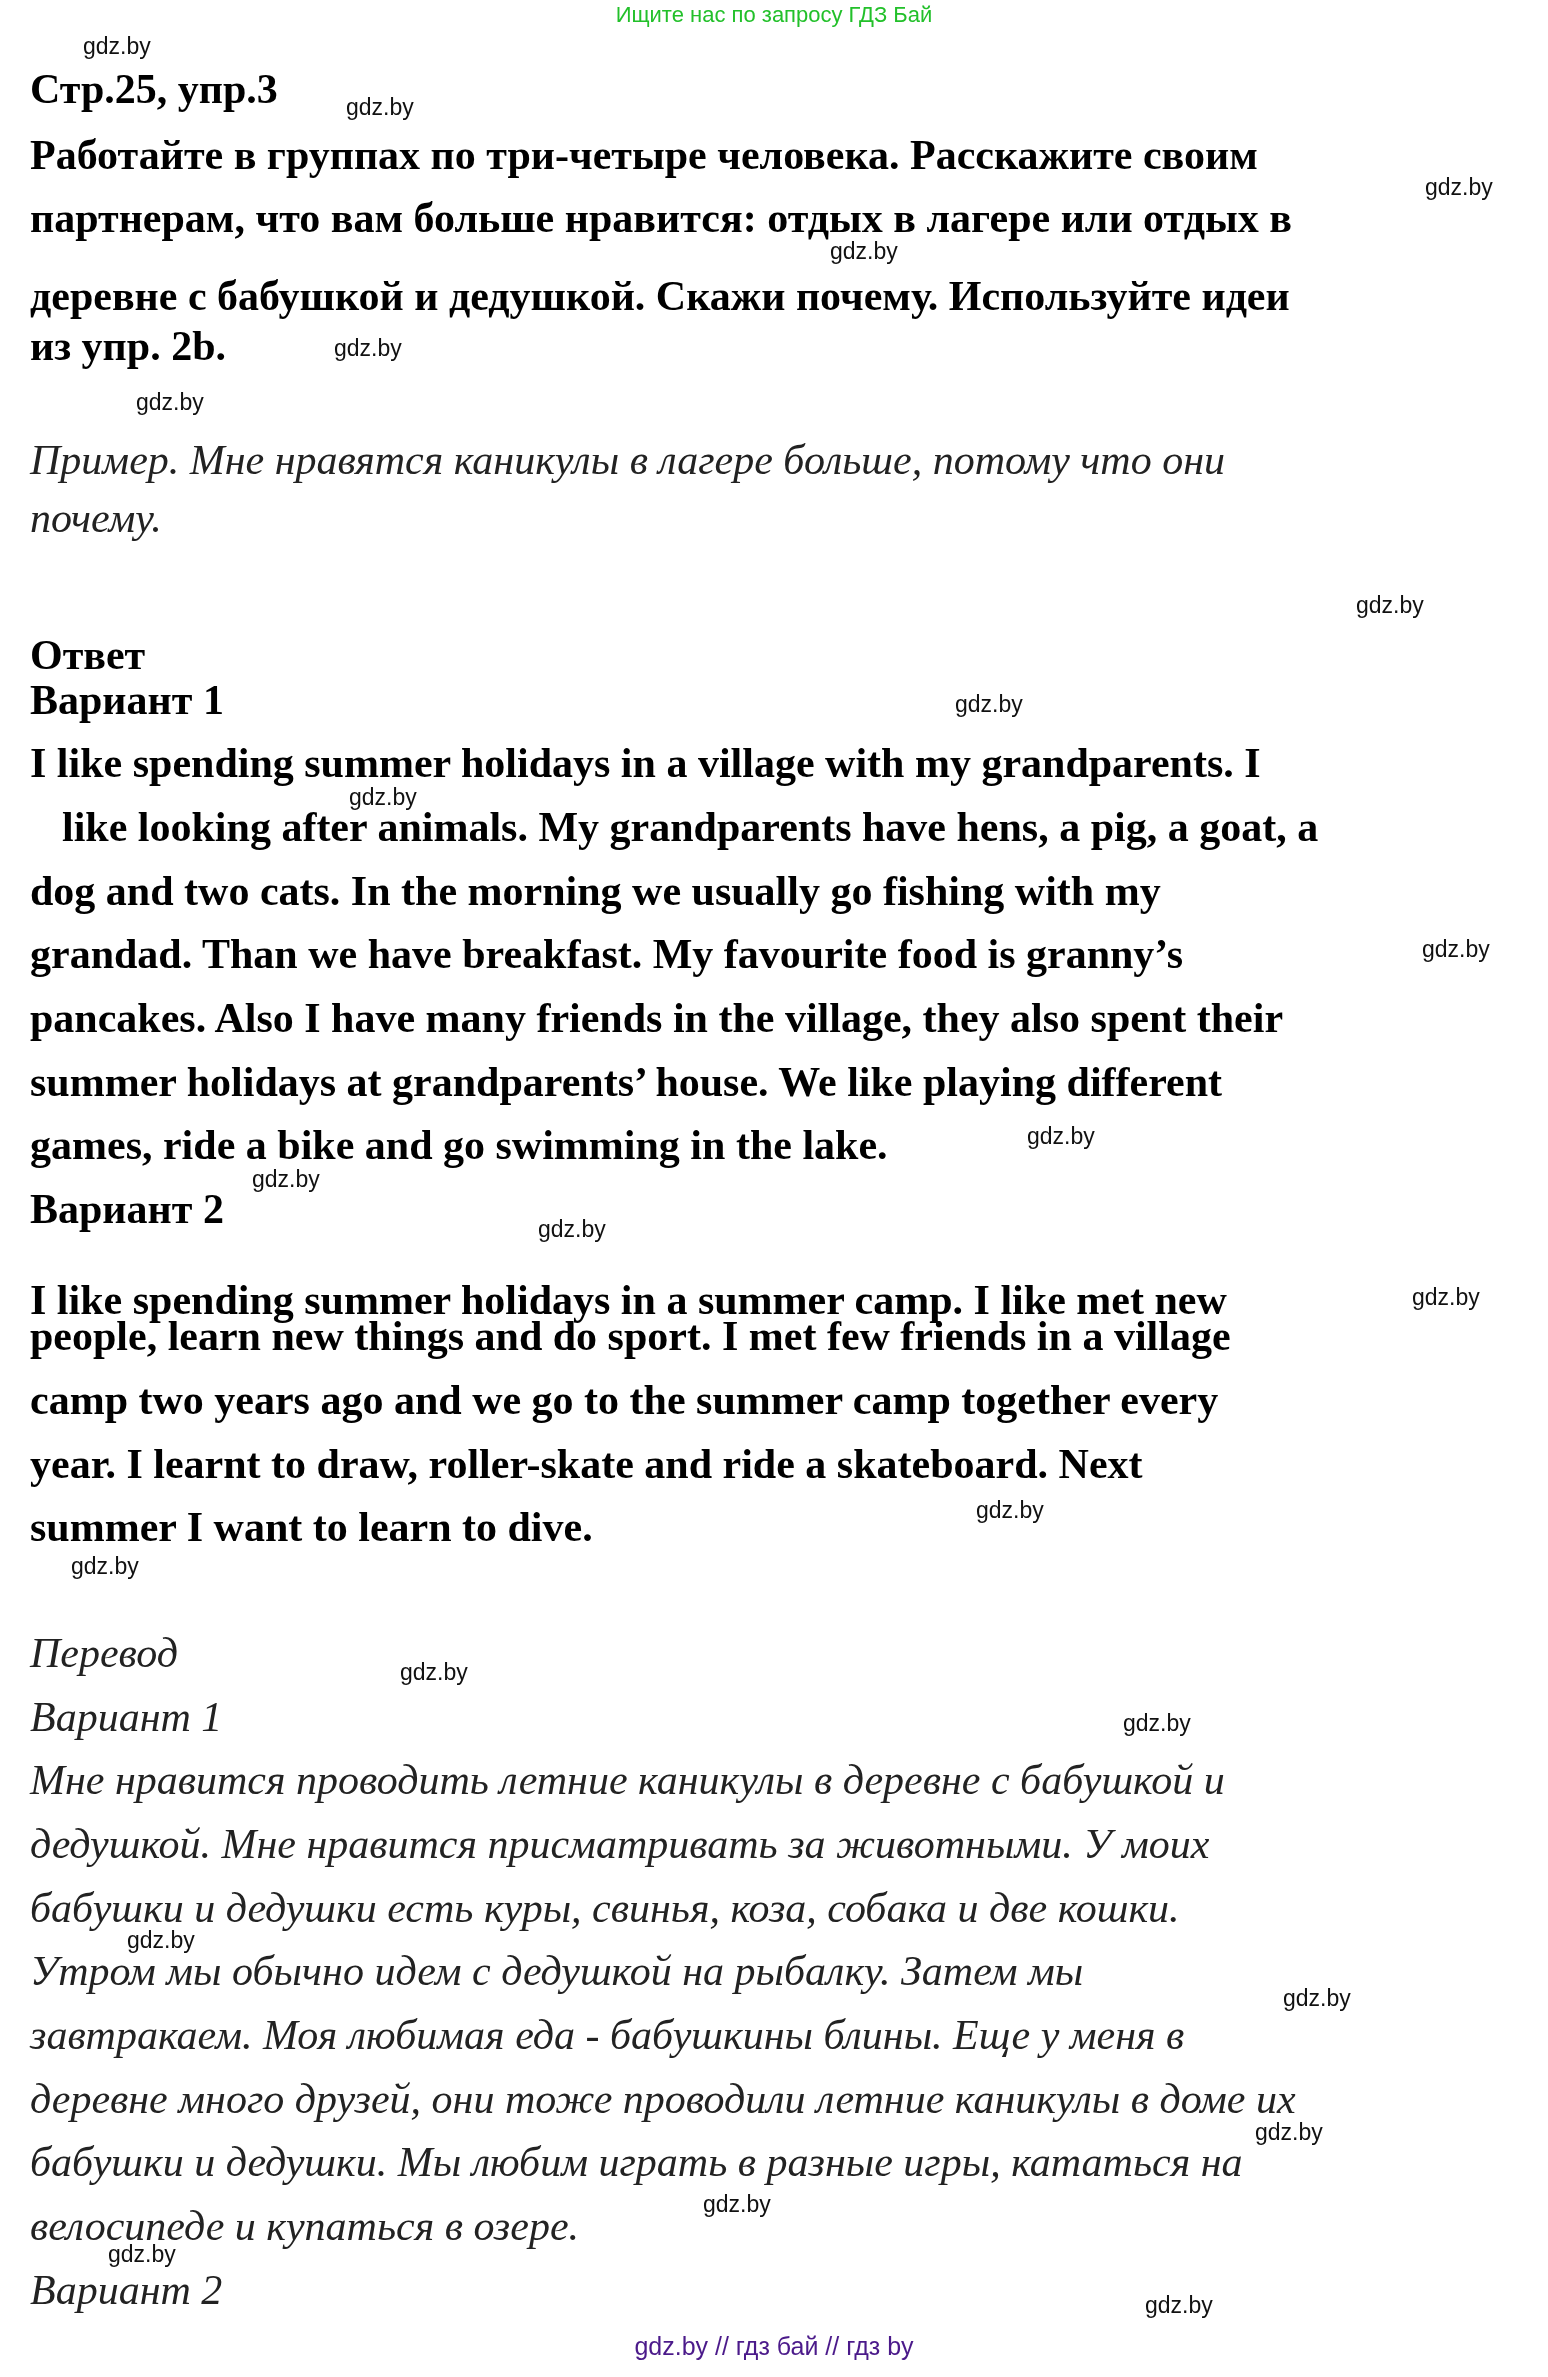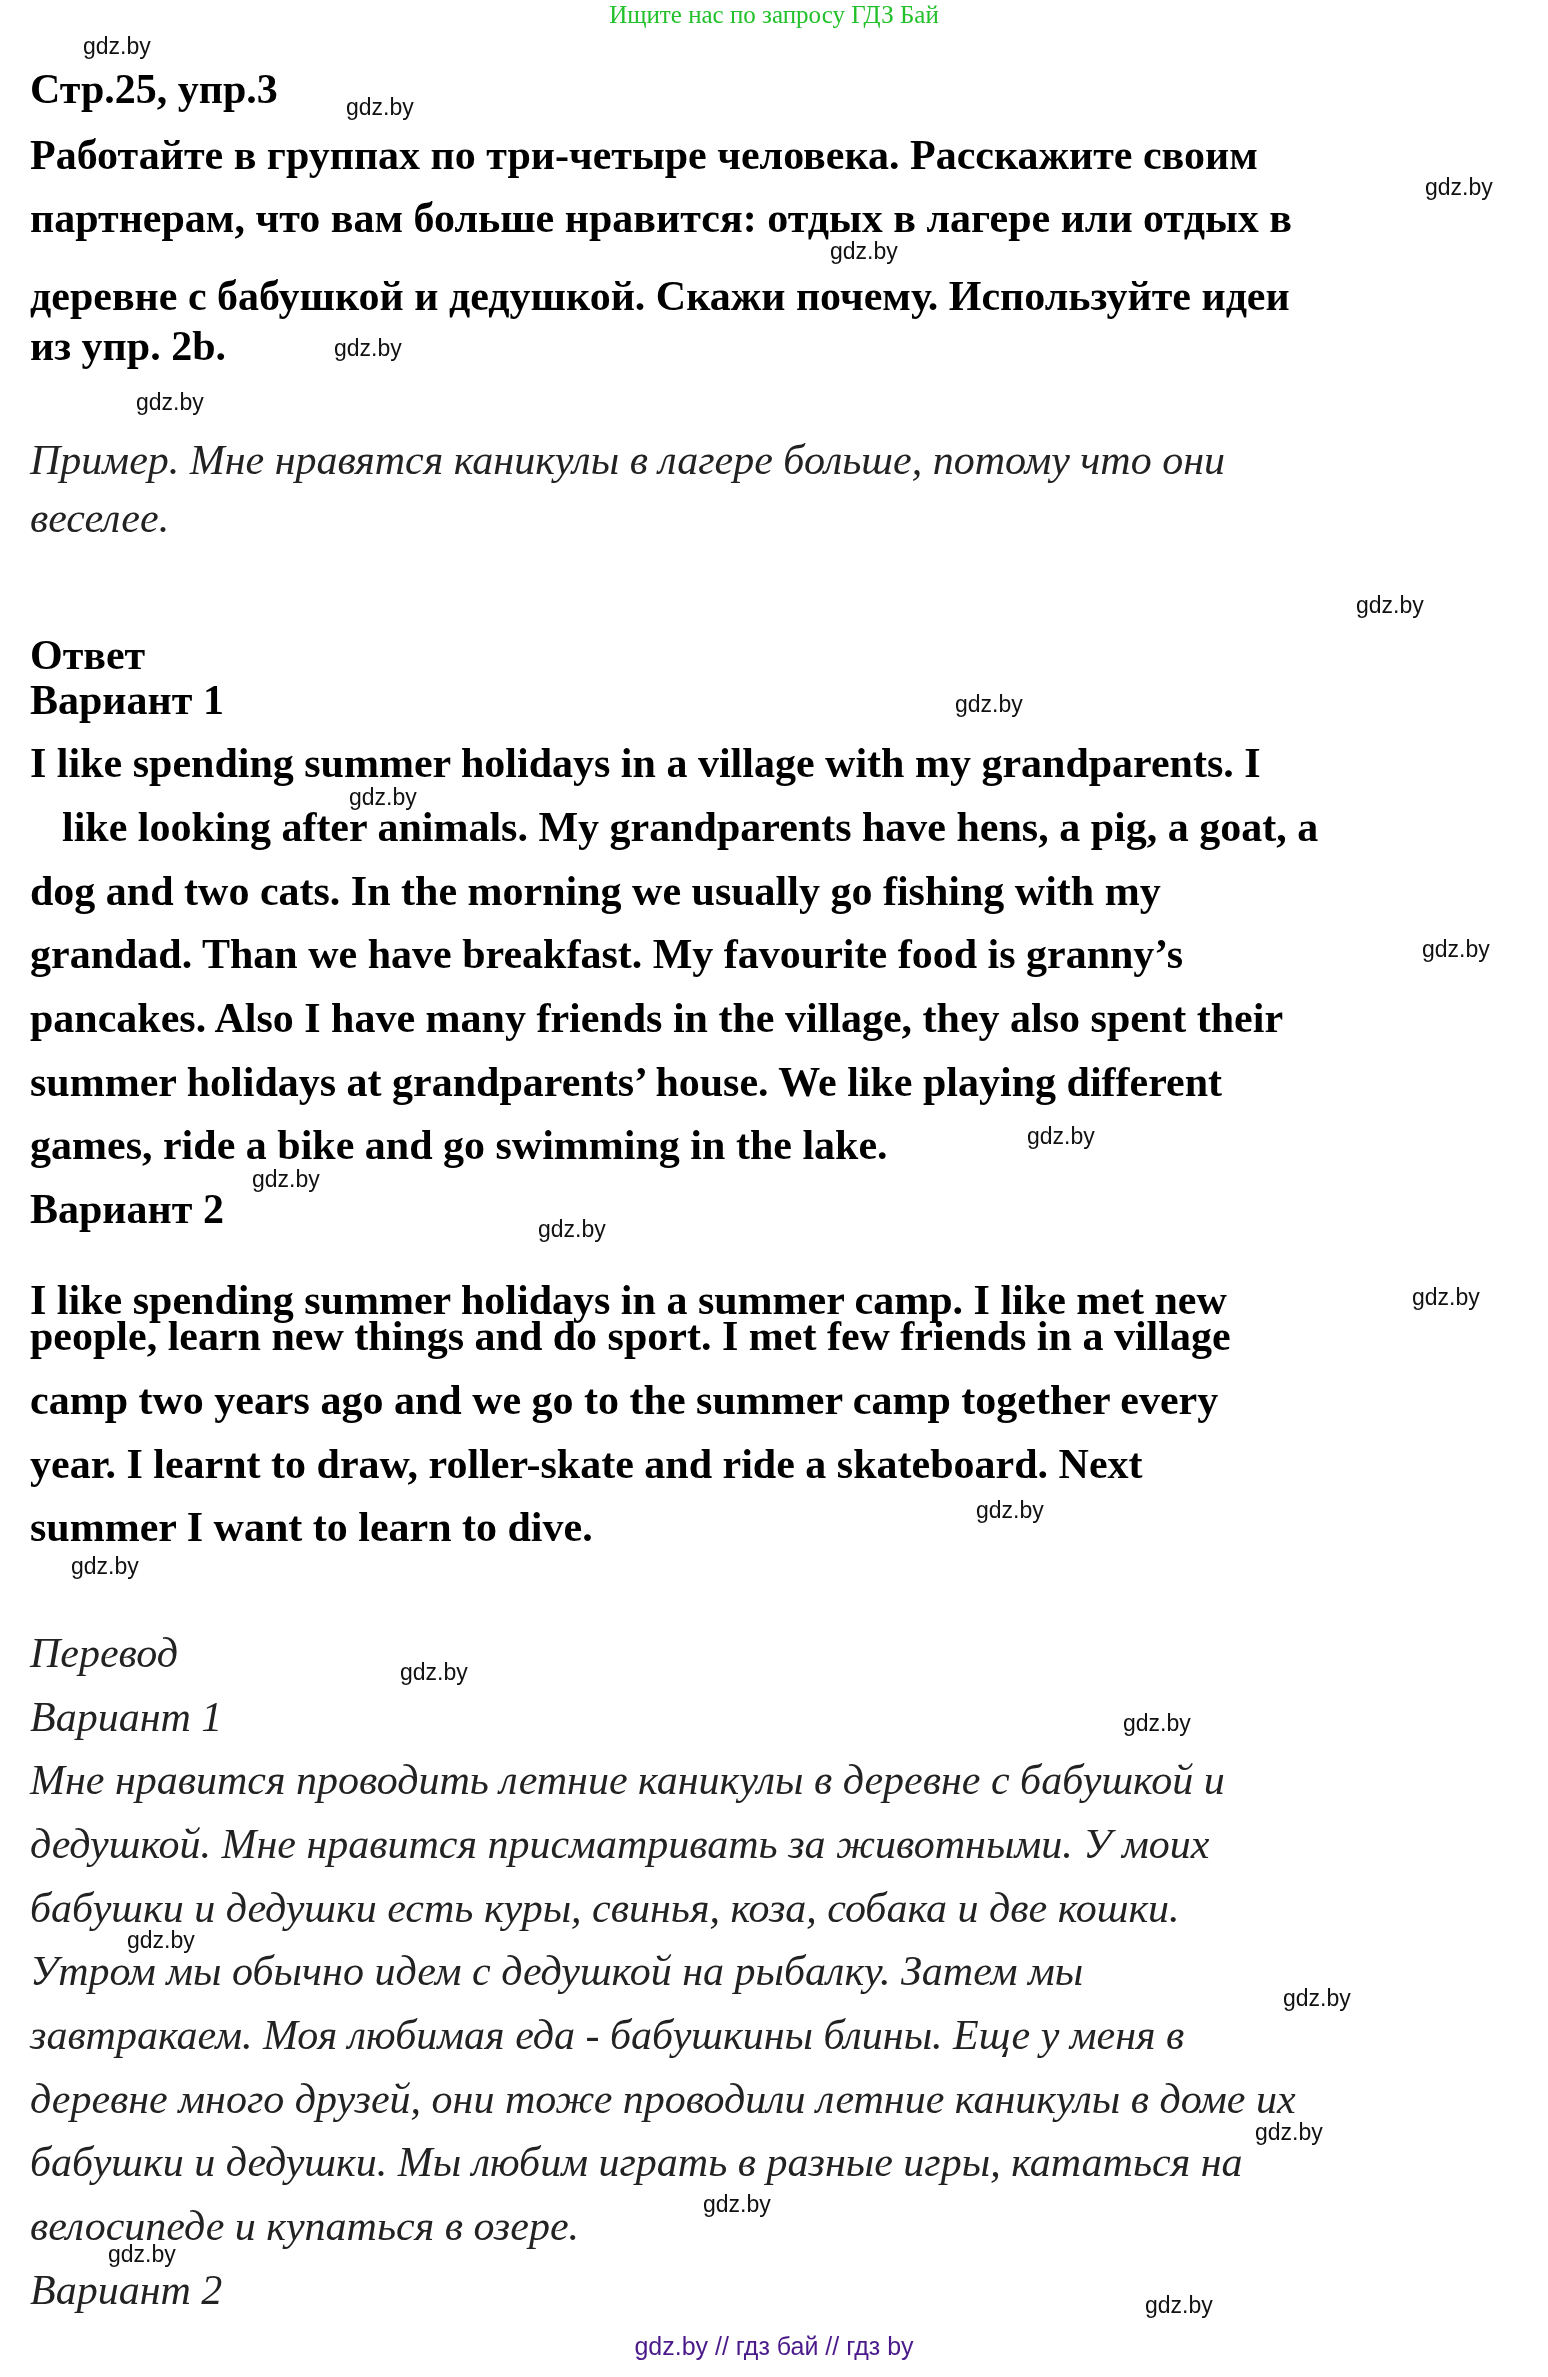--- a/index.html
+++ b/index.html
@@ -1,38 +1,38 @@
 <!DOCTYPE html>
 <html style="font-size:13.2px"><head>
 <meta charset="utf-8">
 <style>
   html,body{margin:0;padding:0;background:#fff;}
   body{width:1548px;height:2377px;position:relative;overflow:hidden;font-family:"Liberation Serif",serif;color:#000;}
-  .top-banner{position:absolute;top:0;left:0;width:100%;text-align:center;font-family:Liberation Serif, serif;font-size:25px;color:#22c02a;line-height:30px;}
+  .top-banner{position:absolute;top:0;left:0;width:100%;text-align:center;font-family:Liberation Sans, sans-serif;font-size:22px;color:#22c02a;line-height:30px;}
   .bottom-banner{position:absolute;top:2332px;left:0;width:100%;text-align:center;font-family:"Liberation Sans",sans-serif;font-size:25px;color:#4b1a8a;}
   .wm{position:absolute;font-family:"Liberation Sans",sans-serif;font-size:23px;color:#111;text-align:center;}
   .line{position:absolute;left:30px;white-space:nowrap;}
   .b{font-weight:bold;font-size:42px;}
   .i{font-style:italic;font-size:42px;color:#222;}
   .title{font-weight:bold;font-size:42px;}
 </style>
 </head>
 <body>
 
 <div class="top-banner">Ищите нас по запросу ГДЗ Бай</div>
 
 <div class="line title" style="top:65px;">Стр.25, упр.3</div>
 
 <div class="line b" style="top:131px;">Работайте в группах по три-четыре человека. Расскажите своим</div>
 <div class="line b" style="top:194px;">партнерам, что вам больше нравится: отдых в лагере или отдых в</div>
 <div class="line b" style="top:272px;">деревне с бабушкой и дедушкой. Скажи почему. Используйте идеи</div>
 <div class="line b" style="top:322px;text-align:right;">из упр. 2b.</div>
 
 <div class="line i" style="top:436px;">Пример. Мне нравятся каникулы в лагере больше, потому что они</div>
-<div class="line i" style="top:494px;">веселее.</div>
+<div class="line i" style="top:494px;">почему.</div>
 
 <div class="line b" style="top:612px;margin-top:19px;">Ответ</div>
 <div class="line b" style="top:676px;">Вариант 1</div>
 
 <div class="line b" style="top:739px;">I like spending summer holidays in a village with my grandparents. I</div>
 <div class="line b" style="top:803px;margin-left:32px;">like looking after animals. My grandparents have hens, a pig, a goat, a</div>
 <div class="line b" style="top:867px;">dog and two cats. In the morning we usually go fishing with my</div>
 <div class="line b" style="top:930px;">grandad. Than we have breakfast. My favourite food is granny’s</div>
 <div class="line b" style="top:994px;">pancakes. Also I have many friends in the village, they also spent their</div>
 <div class="line b" style="top:1058px;">summer holidays at grandparents’ house.  We like playing different</div>

